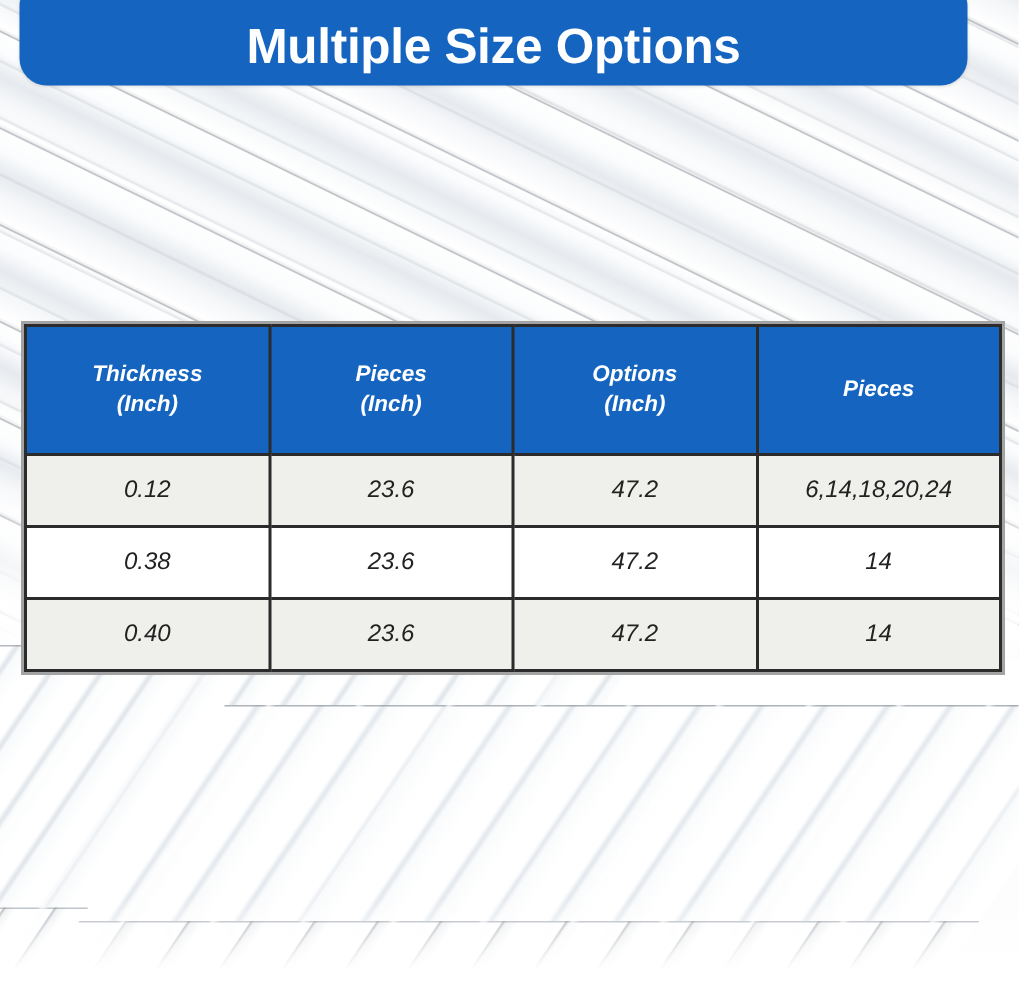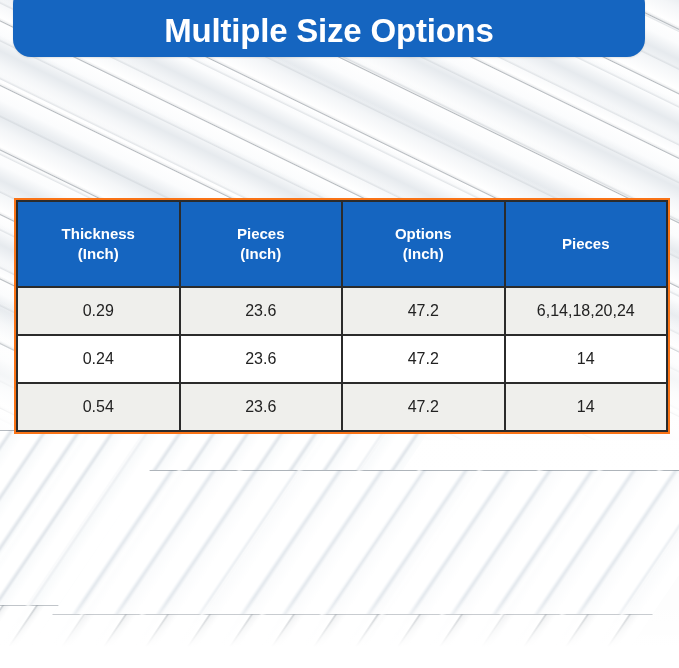--- a/index.html
+++ b/index.html
@@ -105,22 +105,22 @@
     display:flex;align-items:flex-end;justify-content:center;
     box-shadow:0 1px 2px rgba(0,0,0,0.10);
   }
   .banner-title{
     color:#ffffff;font-size:33px;font-weight:bold;letter-spacing:-0.2px;
     padding-bottom:7px;white-space:nowrap;margin-top:26px;
   }
 
   
   .table-wrap{
-    position:absolute;left:14px;top:198px;width:652px;
-    border:2px solid #f97316;border-collapse:collapse;
+    position:absolute;left:14px;top:214px;width:652px;
+    border:2px solid #a3a3a3;border-collapse:collapse;font-style:italic;
   }
   table.spec{
     width:652px;border-collapse:collapse;table-layout:fixed;
     background:#ffffff;
   }
   table.spec th,table.spec td{
     border:2px solid #2b2b2b;text-align:center;vertical-align:middle;
   }
   table.spec th{
     background:#1565C0;color:#ffffff;font-size:15px;font-weight:bold;
@@ -167,33 +167,33 @@
             <span>Options</span>
             <span class="l2">(Inch)</span>
           </th>
           <th>
             <span>Pieces</span>
           </th>
         </tr>
       </thead>
       <tbody>
         <tr class="row-alt">
-          <td>0.29</td>
+          <td>0.12</td>
           <td>23.6</td>
           <td>47.2</td>
           <td>6,14,18,20,24</td>
         </tr>
         <tr class="row-plain">
-          <td>0.24</td>
+          <td>0.38</td>
           <td>23.6</td>
           <td>47.2</td>
           <td>14</td>
         </tr>
         <tr class="row-alt">
-          <td>0.54</td>
+          <td>0.40</td>
           <td>23.6</td>
           <td>47.2</td>
           <td>14</td>
         </tr>
       </tbody>
     </table>
   </div>
 
 </div>
 

